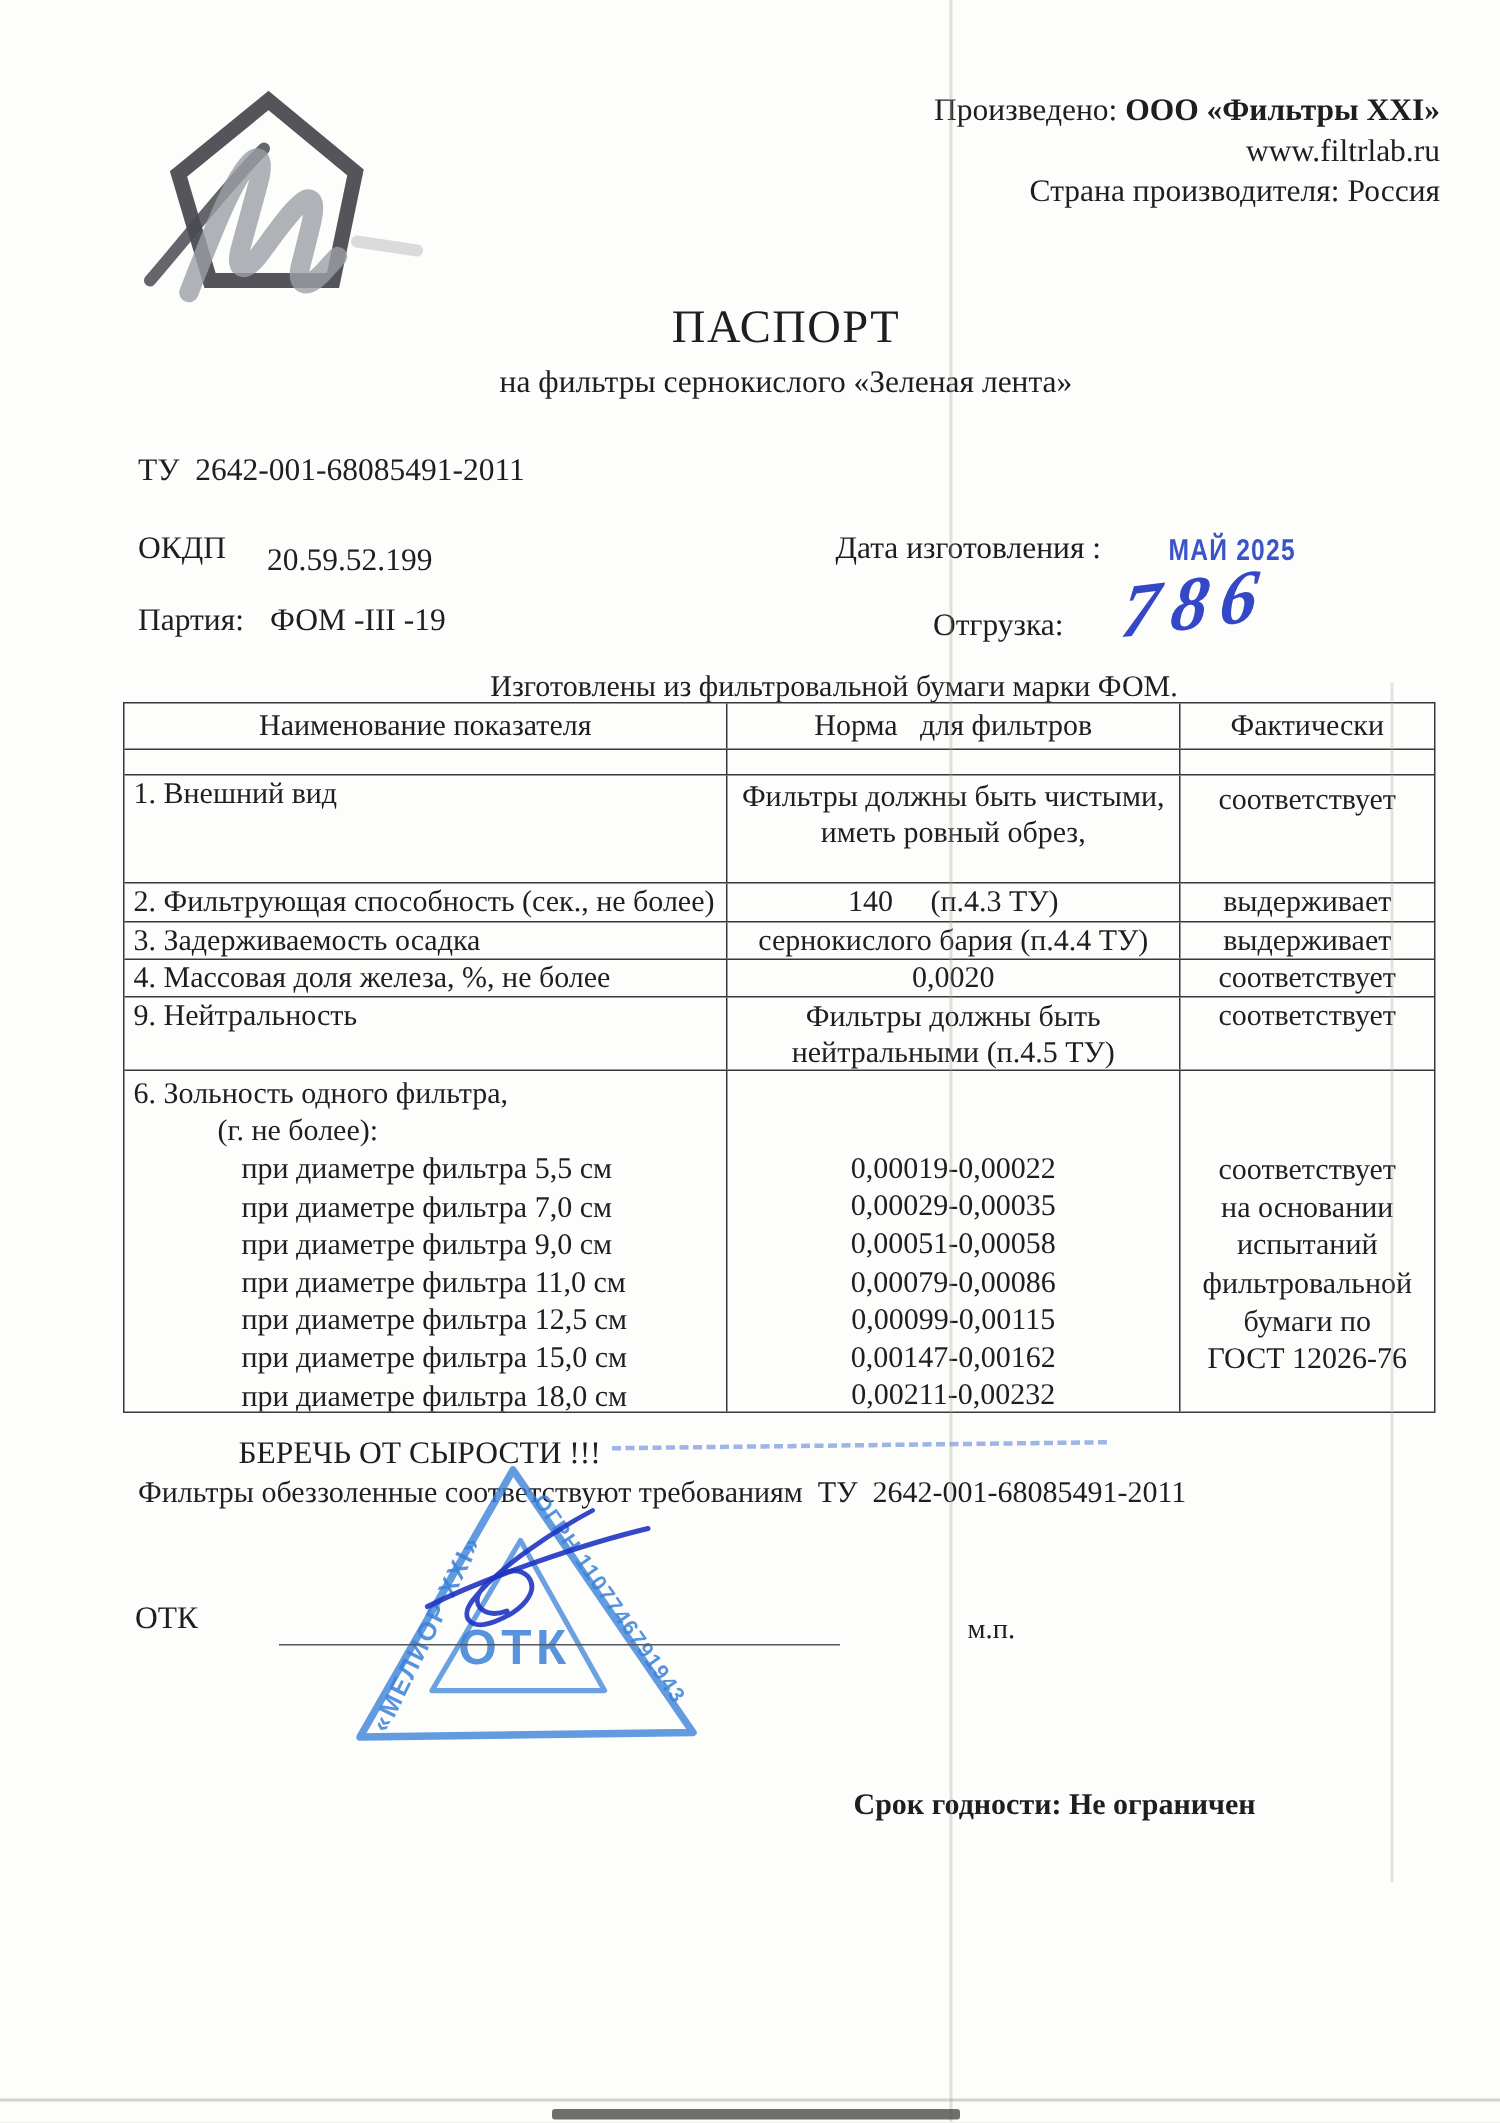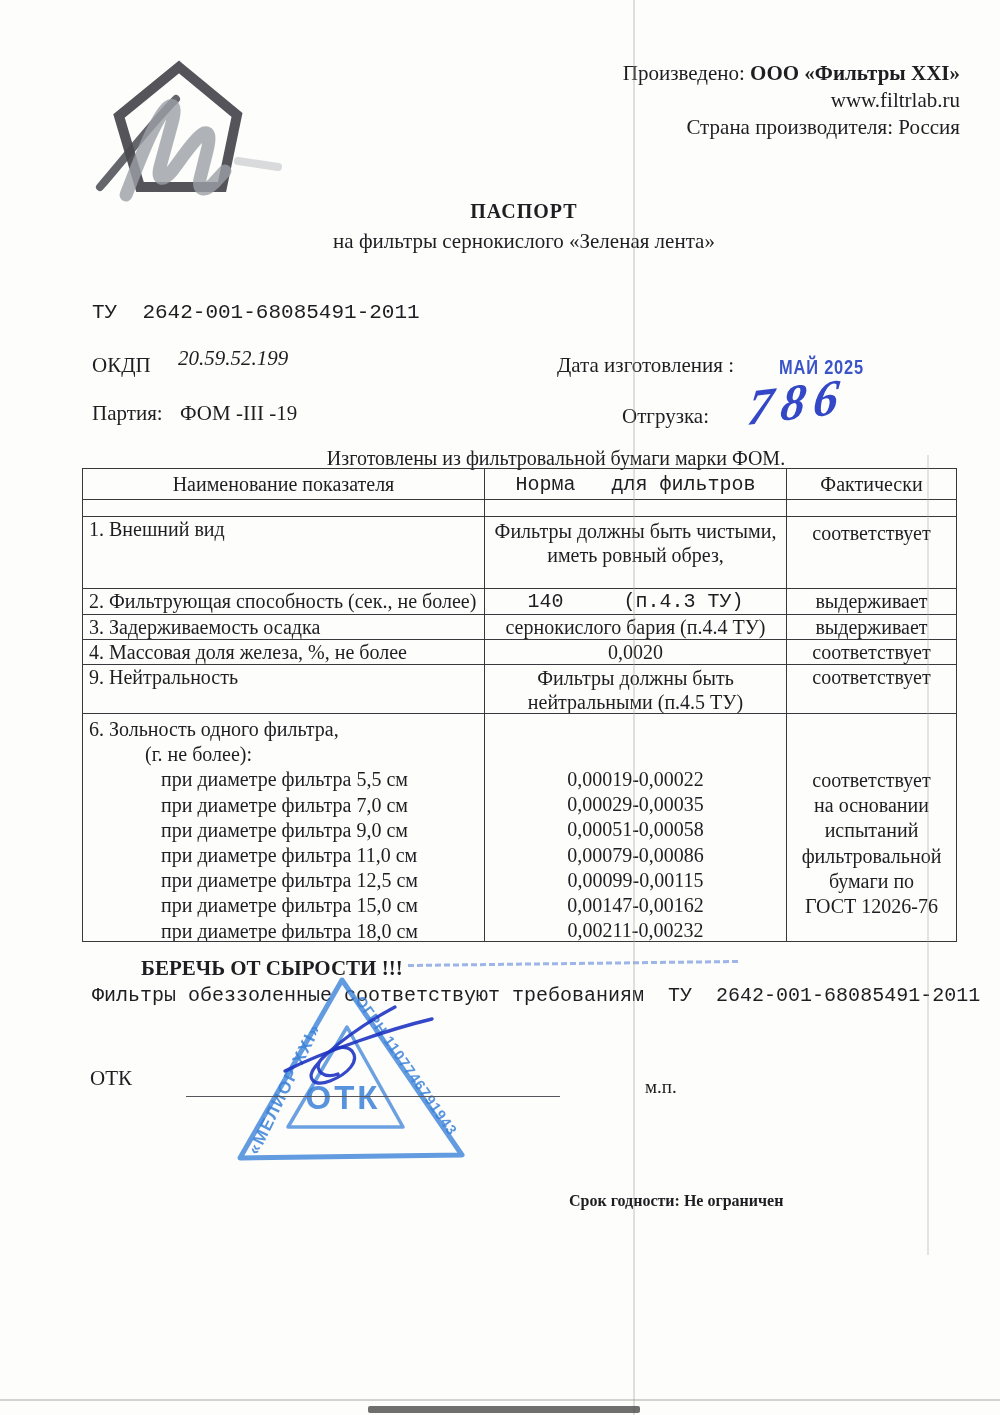--- a/index.html
+++ b/index.html
@@ -3,27 +3,27 @@
 <meta charset="utf-8">
 <style>
   html,body{margin:0;padding:0;background:#e8e8e6;}
   .page{
     position:relative;width:1000px;height:1415px;margin:0 auto;
     background:#fdfdfb;overflow:hidden;
     font-family:"Liberation Serif","DejaVu Serif",serif;
     color:#1e1e22;
   }
   .abs{position:absolute;}
-  .pre{white-space:pre-wrap;font-family:Liberation Mono, monospace;}
+  .pre{white-space:pre-wrap;}
   
   .producer{right:40px;top:60px;text-align:right;font-size:21px;line-height:27px;}
   .producer .b{font-weight:bold;}
   
   .title-wrap{left:140px;top:200px;width:768px;text-align:center;}
-  .title-main{font-weight:bold;font-size:20px;letter-spacing:1px;}
+  .title-main{font-weight:normal;font-size:31px;letter-spacing:1px;}
   .title-sub{font-size:21px;margin-top:6px;}
   
   .line{font-size:21px;}
   .date-stamp{
     font-family:"Liberation Sans","DejaVu Sans",sans-serif;
     font-weight:bold;font-size:20px;color:#2b46c4;letter-spacing:1px;
     transform:scaleX(.82);transform-origin:left top;opacity:.92;
   }
   .ship-value{
     font-style:italic;font-weight:bold;font-size:50px;color:#1e34c2;
@@ -49,28 +49,28 @@
   .r5{height:48px;}
   .r5 .norm{line-height:24px;}
   .r6{height:227px;}
   .r6 .c{line-height:25.2px;padding-top:3px;}
   .ind1{padding-left:56px;}
   .ind2{padding-left:72px;}
   .r6 .norm{padding-top:53px;}
   .r6 .fact{padding-top:54px;}
   .blk{display:block;}
   
-  .warning{left:141px;top:956px;font-weight:bold;font-size:21px;}
+  .warning{left:159px;top:956px;font-weight:normal;font-size:21px;}
   .blue-streak{left:408px;top:962px;width:330px;height:0;
     border-top:3px dashed rgba(62,110,212,.5);transform:rotate(-.7deg);}
   .conformity{left:92px;top:984px;font-size:20px;}
   .otk-label{left:90px;top:1066px;font-size:21px;}
   .otk-line{left:186px;top:1096px;width:374px;height:0;border-top:1.6px solid #55555c;}
   .mp-label{left:645px;top:1076px;font-size:19px;}
-  .shelf{left:569px;top:1192px;font-weight:bold;font-size:16px;}
+  .shelf{left:569px;top:1192px;font-weight:bold;font-size:20px;}
   
   .fold1{left:633px;top:0;width:2px;height:1415px;background:rgba(168,166,156,.35);}
   .fold2{left:927px;top:455px;width:1.5px;height:800px;background:rgba(172,170,160,.3);}
   .bot-line{left:0;top:1399px;width:1000px;height:1.5px;background:rgba(150,148,138,.4);}
   .bot-smudge{left:368px;top:1406px;width:272px;height:7px;background:#474747;opacity:.78;border-radius:2px;}
 </style>
 </head>
 <body>
 
 <div class="page">
@@ -90,21 +90,21 @@
   </div>
 
   <div class="abs title-wrap">
     <div class="title-main">ПАСПОРТ</div>
     <div class="title-sub">на фильтры сернокислого «Зеленая лента»</div>
   </div>
 
   <div class="abs line pre" style="left:92px;top:301px;">ТУ  2642-001-68085491-2011</div>
 
   <div class="abs line" style="left:92px;top:353px;">ОКДП</div>
-  <div class="abs line" style="left:178px;top:346px;font-style:italic;">20.59.52.199</div>
+  <div class="abs line" style="left:178px;top:361px;">20.59.52.199</div>
   <div class="abs line" style="left:557px;top:353px;">Дата изготовления :</div>
   <div class="abs date-stamp" style="left:779px;top:356px;">МАЙ 2025</div>
 
   <div class="abs line" style="left:92px;top:401px;">Партия:</div>
   <div class="abs line" style="left:180px;top:401px;">ФОМ -III -19</div>
   <div class="abs line" style="left:622px;top:404px;">Отгрузка:</div>
   <div class="abs ship-value" style="left:752px;top:378px;">786</div>
 
   <div class="abs caption">Изготовлены из фильтровальной бумаги марки ФОМ.</div>
 

